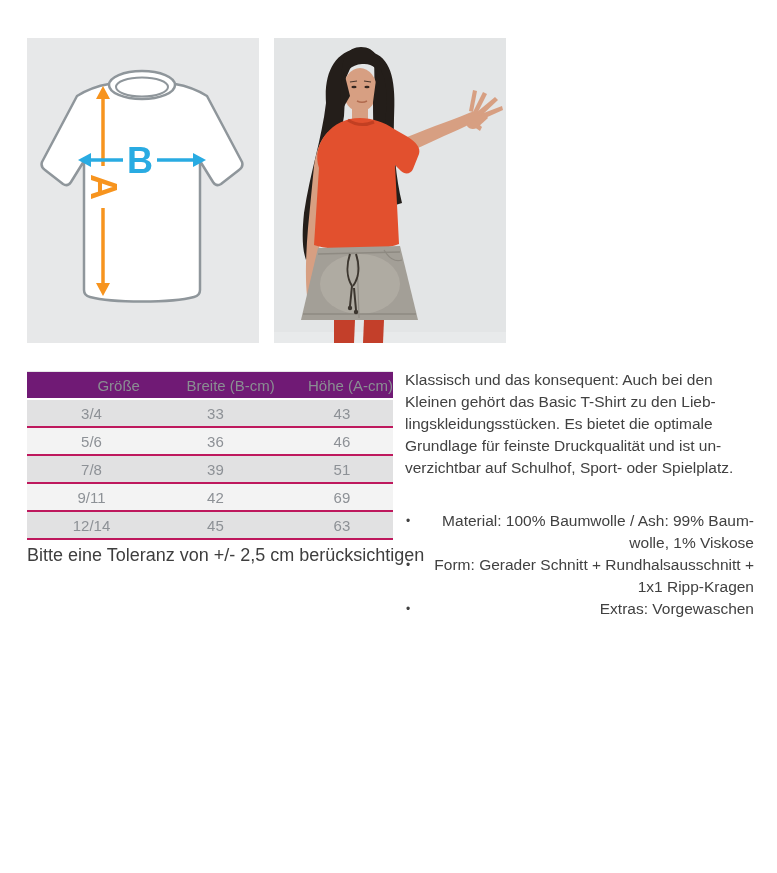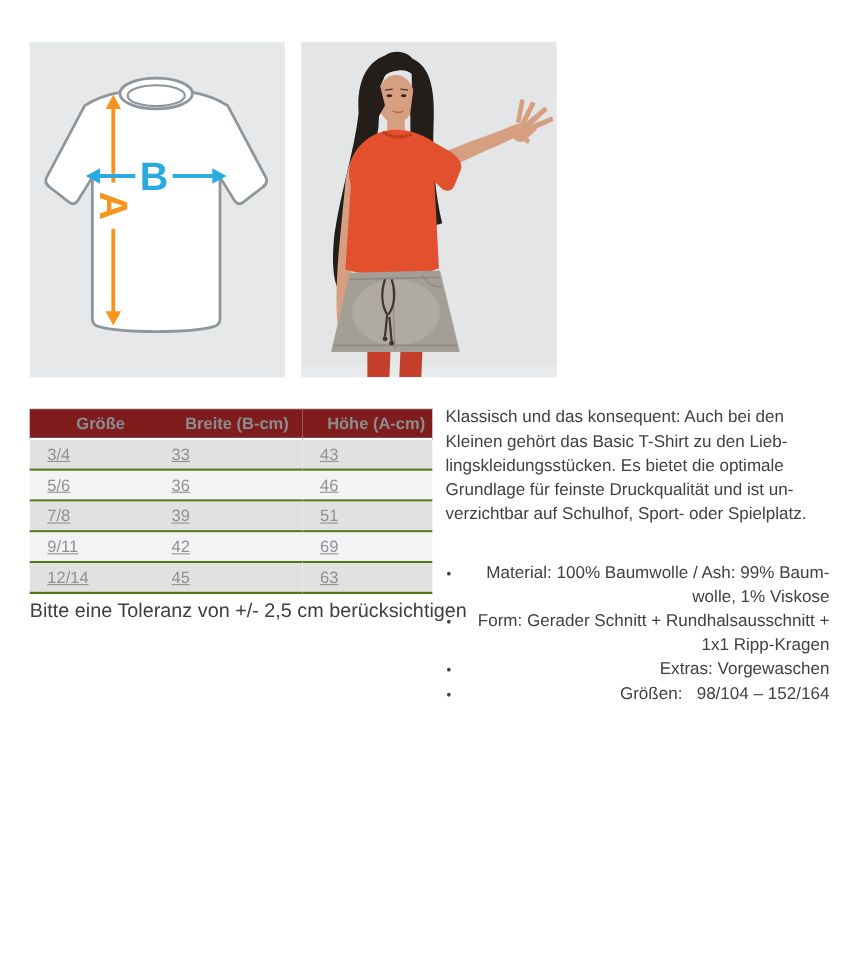--- a/index.html
+++ b/index.html
@@ -18,28 +18,27 @@
   }
   .diagram-box svg, .photo-box svg { display:block; }
 
   
   .size-table {
     position:absolute; left:27px; top:371px; width:366px;
     border-collapse:separate; border-spacing:0;
     font-size:15px; color:#8d9196;
   }
   .size-table th {
-    font-weight:700; text-align:center; padding:0 0 0 16px; height:26px;
-    background:#7f1d1d; border-top:1px solid #e6e6e6; border-bottom:2px solid #ffffff;
+    font-weight:400; text-align:right; padding:0 0 0 16px; height:26px;
+    background:#701a75; border-top:1px solid #e6e6e6; border-bottom:2px solid #ffffff;
     color:#8a8e92;
   }
   .size-table td {
-    text-align:left; padding:0 0 0 16px; height:26px;
-    border-bottom:2px solid #4d7c0f;
-    text-decoration:underline;
+    text-align:center; padding:0 0 0 16px; height:26px;
+    border-bottom:2px solid #be185d;
   }
   .size-table th:nth-child(1){ width:110px; }
   .size-table th:nth-child(2){ width:138px; }
   .size-table th:nth-child(3){ width:118px;margin-top:36px; }
   .size-table tbody tr:nth-child(odd) td { background:#e1e1e2; }
   .size-table tbody tr:nth-child(even) td { background:#f3f3f3; }
 
   .tolerance-note {
     position:absolute; left:27px; top:545px;
     font-size:18px; color:#3e3e3e;
@@ -216,17 +215,16 @@
   </table>
 
   <div class="tolerance-note">Bitte eine Toleranz von +/- 2,5 cm berücksichtigen</div>
 
   <div class="details">
     <p>Klassisch und das konsequent: Auch bei den Kleinen gehört das Basic T-Shirt zu den Lieb­lingskleidungsstücken. Es bietet die optimale Grundlage für feinste Druckqualität und ist un­verzichtbar auf Schulhof, Sport- oder Spielplatz.</p>
     <ul class="feature-list">
       <li>Material: 100% Baumwolle / Ash: 99% Baum­wolle, 1% Viskose</li>
       <li>Form: Gerader Schnitt + Rundhalsausschnitt + 1x1 Ripp-Kragen</li>
       <li>Extras: Vorgewaschen</li>
-      <li>Größen:&nbsp;&nbsp; 98/104 – 152/164</li>
     </ul>
   </div>
 
 </div>
 
 </body></html>

